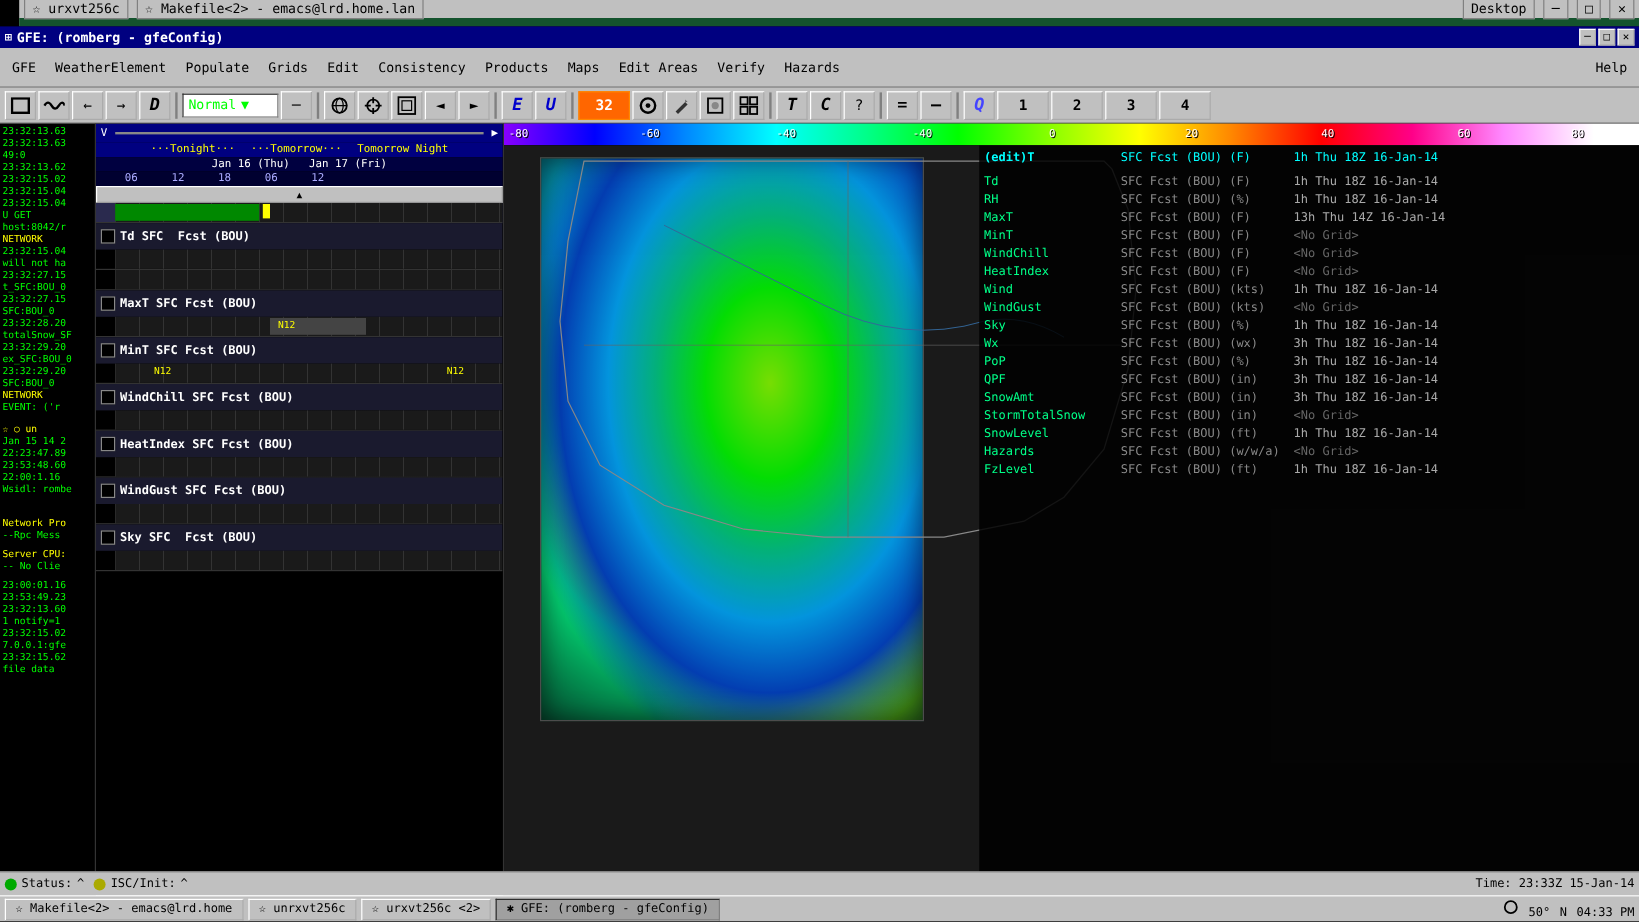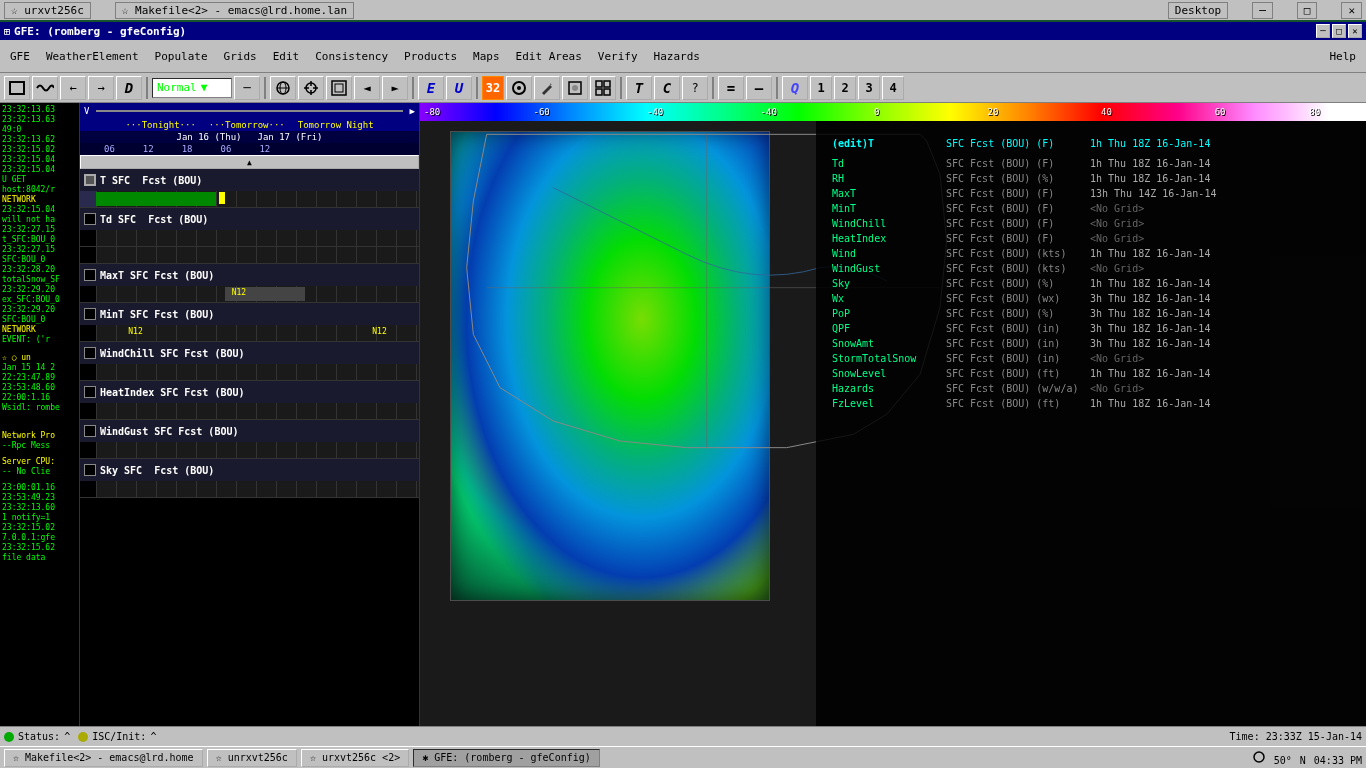--- a/index.html
+++ b/index.html
@@ -14,22 +14,23 @@
       position: relative;
     }
 
     
     .top-taskbar {
       background: #c0c0c0;
       height: 22px;
       display: flex;
       align-items: center;
       padding: 0 4px;
-      gap: 24px;
-      border-bottom: 2px solid #14532d;
+      gap: 7px;
+      border-bottom: 7px solid #14532d;
+      margin-left: 16px;
     }
     .taskbar-item {
       background: #c0c0c0;
       border: 1px solid #808080;
       padding: 1px 6px;
       font-size: 11px;
       color: #000;
       cursor: pointer;
       white-space: nowrap;
     }
@@ -129,21 +130,21 @@
       padding: 0 4px;
       font-size: 11px;
       display: flex;
       align-items: center;
       gap: 4px;
       min-width: 80px;
     }
     .toolbar-num-btn {
       background: #c0c0c0;
       border: 1px outset #fff;
-      width: 22px;
+      width: 43px;
       height: 24px;
       display: flex;
       align-items: center;
       justify-content: center;
       font-size: 12px;
       cursor: pointer;
       color: #000;
       font-weight: bold;
     }
     .toolbar-letter-btn {
@@ -315,21 +316,21 @@
     }
 
     
     .info-panel {
       position: absolute;
       right: 0;
       top: 0;
       width: 550px;
       height: 100%;
       background: rgba(0,0,0,0.85);
-      padding: 16px;
+      padding: 4px;
       font-size: 10px;
       overflow: hidden;
     }
     .info-row {
       display: flex;
       gap: 4px;
       margin-bottom: 1px;
       line-height: 1.4;
     }
     .info-name { color: #00ff88; width: 110px; flex-shrink: 0; }
@@ -668,24 +669,20 @@
         <span>06</span>
         <span>12</span>
       </div>
 
       <div class="scroll-up">▲</div>
 
       <div class="we-list-container">
         <div class="we-list">
 
           <div class="we-item we-active">
-            <div class="we-item-header">
-              <div class="we-checkbox" style="background:#555; border:2px solid #aaa;"></div>
-              <span class="we-label">T SFC&nbsp; Fcst (BOU)</span>
-            </div>
             <div class="we-grid-bar" style="position:relative;">
               <div class="we-grid-block we-grid-block-active" style="left:0; width:120px;"></div>
               <div style="position:absolute; left:38%; top:1px; width:6px; height:12px; background:#ffff00;"></div>
             </div>
           </div>
 
           <div class="we-item">
             <div class="we-item-header">
               <div class="we-checkbox"></div>
               <span class="we-label">Td SFC&nbsp; Fcst (BOU)</span>

